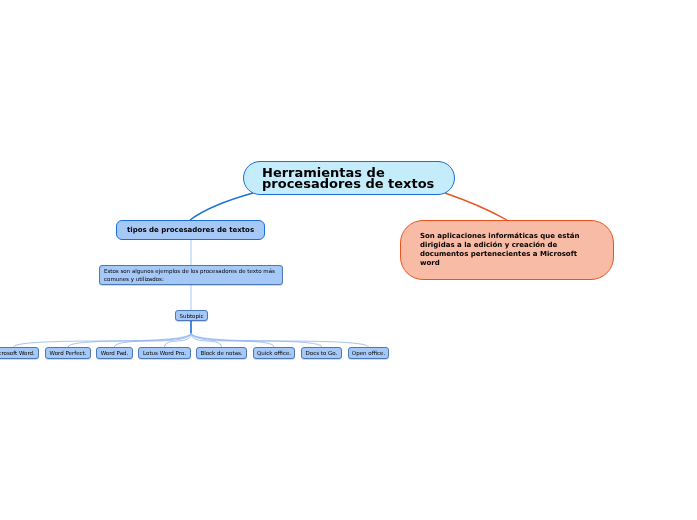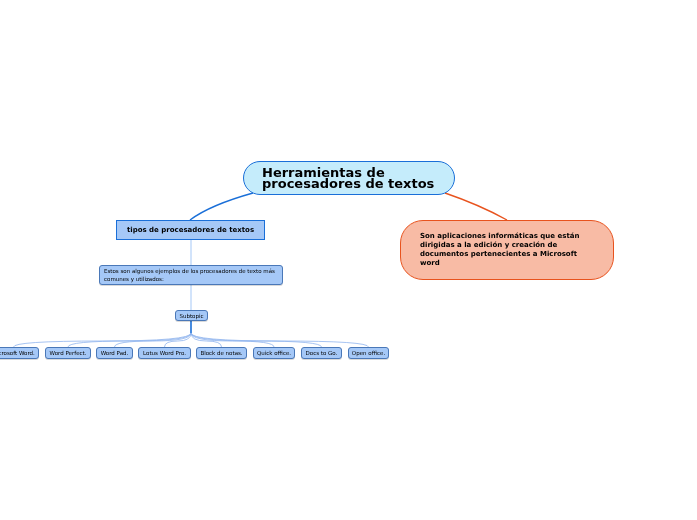--- a/index.html
+++ b/index.html
@@ -3,21 +3,21 @@
   <meta charset="utf-8">
   <style>
     html, body { margin: 0; padding: 0; background: #ffffff; }
     body { width: 697px; height: 520px; position: relative; overflow: hidden;
       font-family: "DejaVu Sans", sans-serif; }
     svg.links { position: absolute; left: 0; top: 0; width: 697px; height: 520px; pointer-events: none; }
     .node { position: absolute; box-sizing: border-box; display: flex; align-items: center; color: #000; }
     .central { left: 243px; top: 161px; width: 212px; height: 34px; background: #c5ecfb; border: 1px solid #1a6fd8;
       border-radius: 17px; padding: 0 18px; font-weight: bold; font-size: 13px; line-height: 11px; }
     .main-left { left: 116px; top: 220px; width: 149px; height: 20px; background: #a5c8f7; border: 1px solid #1a6fd8;
-      border-radius: 0; justify-content: center; font-weight: bold; font-size: 7px; }
+      border-radius: 6px; justify-content: center; font-weight: bold; font-size: 7px; }
     .main-right { left: 400px; top: 220px; width: 214px; height: 60px; background: #f8bba5; border: 1px solid #e8531e;
       border-radius: 23px; padding: 0 19px; font-weight: bold; font-size: 7px; line-height: 9px; }
     .sub { background: #a5c8f7; border: 1px solid #4a78b8; border-radius: 3px; font-size: 5.5px;
       box-shadow: 0 1px 0 rgba(0,0,0,0.15); }
     .desc { left: 99px; top: 265px; width: 184px; height: 20px; padding: 0 4px; line-height: 8px; }
     .subtopic { left: 175px; top: 310px; width: 33px; height: 11px; justify-content: center; }
     .leaf { top: 347px; height: 12px; justify-content: center; white-space: nowrap; }
   </style>
 </head>
 <body>

